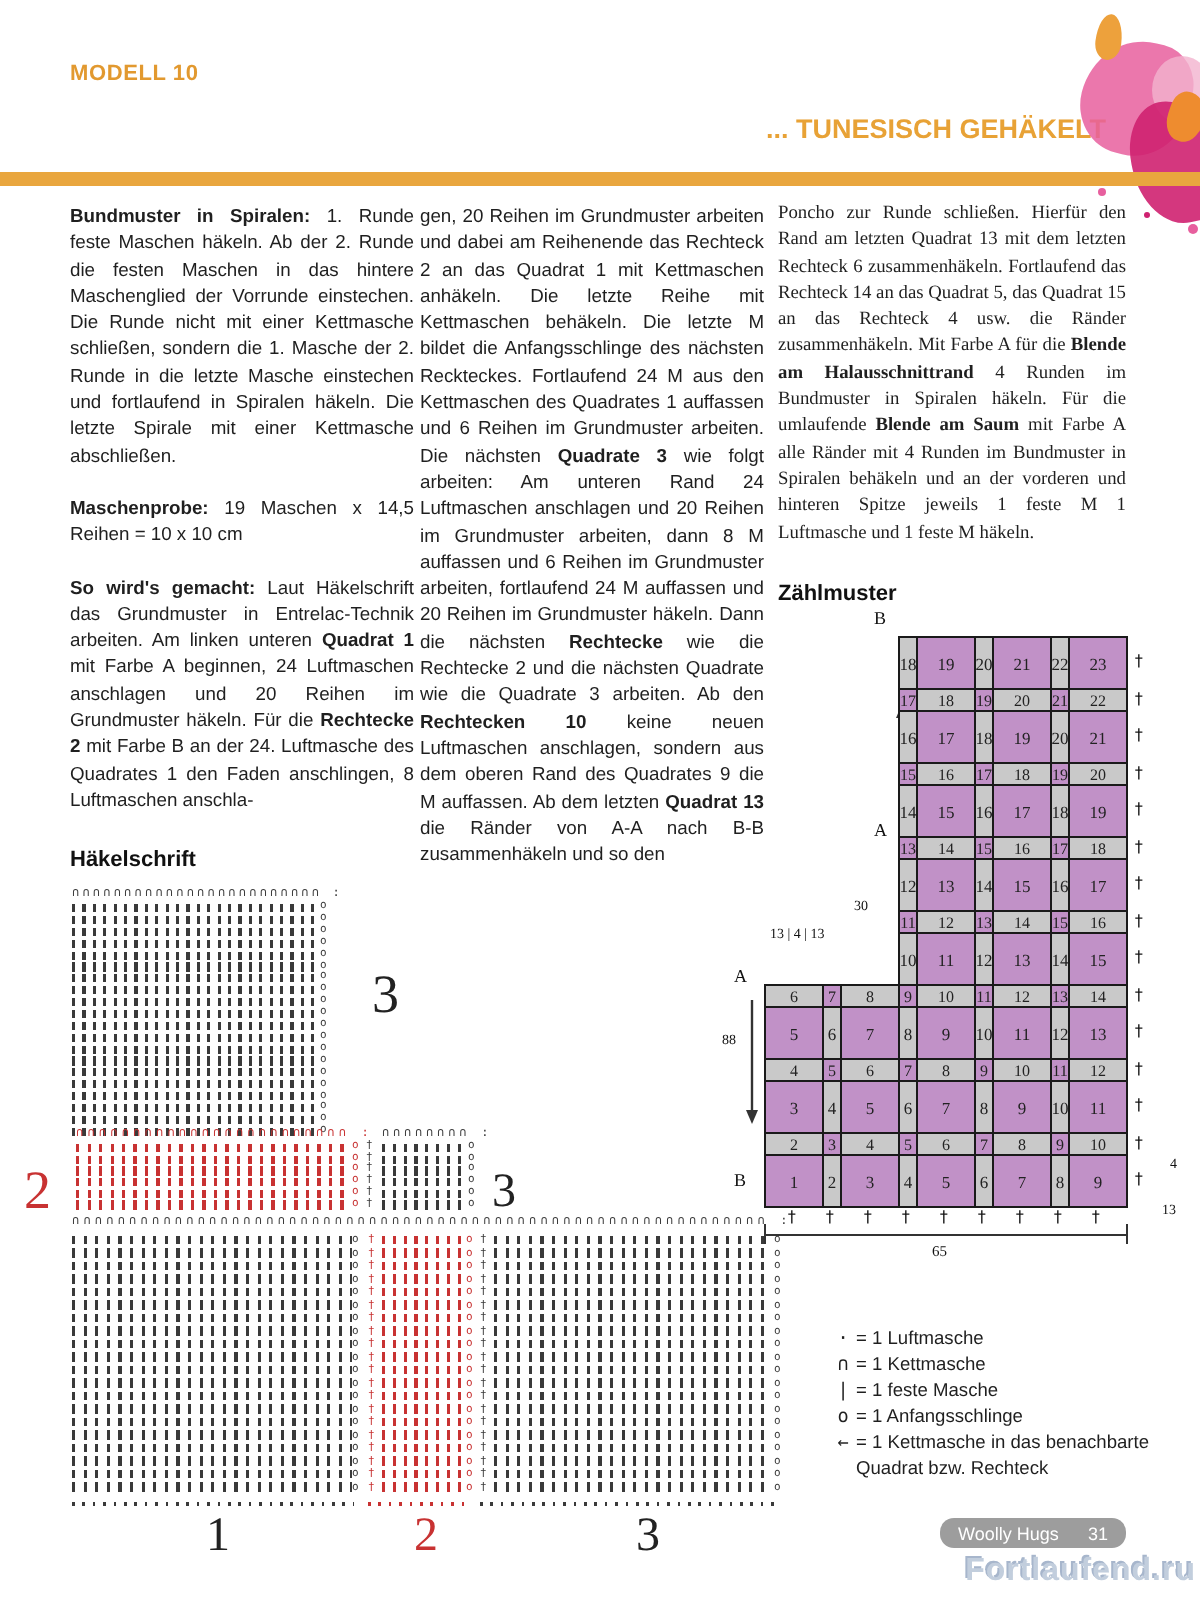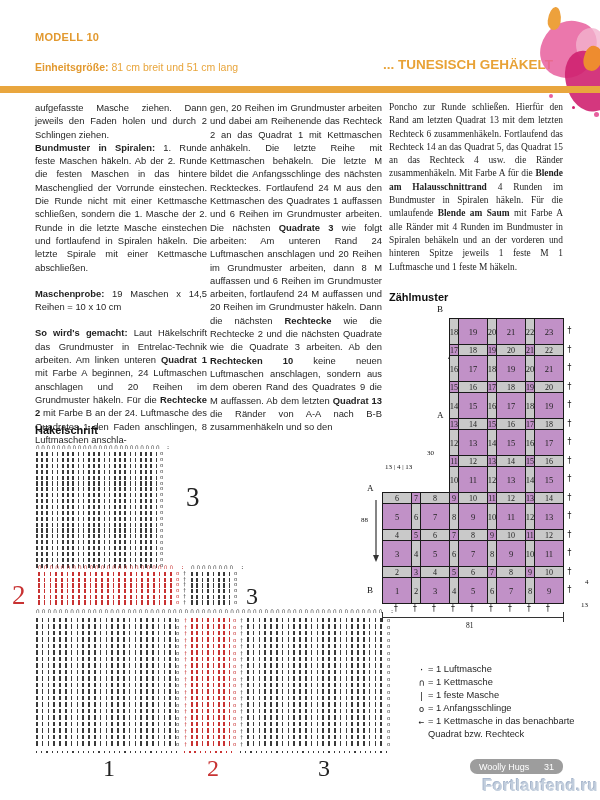--- a/index.html
+++ b/index.html
@@ -51,36 +51,34 @@
          color:#fff;font-size:9px;display:flex;align-items:center;justify-content:space-between;padding:0 9px;box-sizing:border-box;}
   .watermark{position:absolute;right:2px;top:777px;font-size:16px;font-weight:bold;color:#c2cedd;
              text-shadow:1px 1px 0 #ffffff,-1px -1px 0 #a7b6cc;letter-spacing:.5px;}
 </style>
 </head>
 <body>
 
 <div class="page">
 
   <div class="model">MODELL 10</div>
-  <div class="sizeline"><b>Einheitsgröße:</b><span> 81 cm breit und 51 cm lang</span></div>
   <div class="subtitle">... TUNESISCH GEHÄKELT</div>
   <div class="splash">
     <div class="sp1"></div>
     <div class="sp3"></div>
     <div class="sp2"></div>
     <div class="sp4"></div>
     <div class="sp5"></div>
     <div class="sp6"></div>
     <div class="sp7"></div>
     <div class="sp8"></div>
   </div>
   <div class="topbar"></div>
 
   <div class="col" style="left:35px;width:172px;">
-      <p><span>aufgefasste Masche ziehen. Dann jeweils den Faden holen und durch 2 Schlingen ziehen.</span></p>
       <p><b>Bundmuster in Spiralen:</b><span> 1. Runde feste Maschen häkeln. Ab der 2. Runde die festen Maschen in das hintere Maschenglied der Vorrunde einstechen. Die Runde nicht mit einer Kettmasche schließen, sondern die 1. Masche der 2. Runde in die letzte Masche einstechen und fortlaufend in Spiralen häkeln. Die letzte Spirale mit einer Kettmasche abschließen.</span></p>
       <p class="gap"><b>Maschenprobe:</b><span> 19 Maschen x 14,5 Reihen = 10 x 10 cm</span></p>
       <p class="gap"><b>So wird's gemacht:</b><span> Laut Häkelschrift das Grundmuster in Entrelac-Technik arbeiten. Am linken unteren </span><b>Quadrat 1</b><span> mit Farbe A beginnen, 24 Luftmaschen anschlagen und 20 Reihen im Grundmuster häkeln. Für die </span><b>Rechtecke 2</b><span> mit Farbe B an der 24. Luftmasche des Quadrates 1 den Faden anschlingen, 8 Luftmaschen anschla-</span></p>
     </div>
   <div class="col" style="left:210px;width:172px;">
       <p><span>gen, 20 Reihen im Grundmuster arbeiten und dabei am Reihenende das Rechteck 2 an das Quadrat 1 mit Kettmaschen anhäkeln. Die letzte Reihe mit Kettmaschen behäkeln. Die letzte M bildet die Anfangsschlinge des nächsten Reckteckes. Fortlaufend 24 M aus den Kettmaschen des Quadrates 1 auffassen und 6 Reihen im Grundmuster arbeiten. Die nächsten </span><b>Quadrate 3</b><span> wie folgt arbeiten: Am unteren Rand 24 Luftmaschen anschlagen und 20 Reihen im Grundmuster arbeiten, dann 8 M auffassen und 6 Reihen im Grundmuster arbeiten, fortlaufend 24 M auffassen und 20 Reihen im Grundmuster häkeln. Dann die nächsten </span><b>Rechtecke</b><span> wie die Rechtecke 2 und die nächsten Quadrate wie die Quadrate 3 arbeiten. Ab den </span><b>Rechtecken 10</b><span> keine neuen Luftmaschen anschlagen, sondern aus dem oberen Rand des Quadrates 9 die M auffassen. Ab dem letzten </span><b>Quadrat 13</b><span> die Ränder von A-A nach B-B zusammenhäkeln und so den</span></p>
     </div>
   <div class="col" style="left:389px;width:174px;font-family:Liberation Serif, serif;">
       <p><span>Poncho zur Runde schließen. Hierfür den Rand am letzten Quadrat 13 mit dem letzten Rechteck 6 zusammenhäkeln. Fortlaufend das Rechteck 14 an das Quadrat 5, das Quadrat 15 an das Rechteck 4 usw. die Ränder zusammenhäkeln. Mit Farbe A für die </span><b>Blende am Halausschnittrand</b><span> 4 Runden im Bundmuster in Spiralen häkeln. Für die umlaufende </span><b>Blende am Saum</b><span> mit Farbe A alle Ränder mit 4 Runden im Bundmuster in Spiralen behäkeln und an der vorderen und hinteren Spitze jeweils 1 feste M 1 Luftmasche und 1 feste M häkeln.</span></p>
     </div>
@@ -490,21 +488,21 @@
       <div class="zarrow" style="left: 507.5px; top: 604px;">†</div>
       <div class="zarrow" style="left: 526.5px; top: 604px;">†</div>
       <div class="zarrow" style="left: 545.5px; top: 604px;">†</div>
       <div class="zlabel" style="left: 437px; top: 304px; font-size: 9px;">B</div>
       <div class="zlabel" style="left: 437px; top: 410px; font-size: 9px;">A</div>
       <div class="zlabel" style="left: 427px; top: 449px; font-size: 7px;">30</div>
       <div class="zlabel" style="left: 385px; top: 463px; font-size: 7px;">13  |  4  |  13</div>
       <div class="zlabel" style="left: 367px; top: 483px; font-size: 9px;">A</div>
       <div class="zlabel" style="left: 361px; top: 516px; font-size: 7px;">88</div>
       <div class="zlabel" style="left: 367px; top: 585px; font-size: 9px;">B</div>
-      <div class="zlabel" style="left: 466px; top: 621px; font-size: 7.5px;">81</div>
+      <div class="zlabel" style="left: 466px; top: 621px; font-size: 7.5px;">65</div>
       <div class="zlabel" style="left: 585px; top: 578px; font-size: 7px;">4</div>
       <div class="zlabel" style="left: 581px; top: 601px; font-size: 7px;">13</div>
     </div>
 
   <div class="legend">
     <div id="legend-items">
         <div class="litem">
           <span class="lsym">·</span>
           <span>= 1 Luftmasche</span>
         </div>

